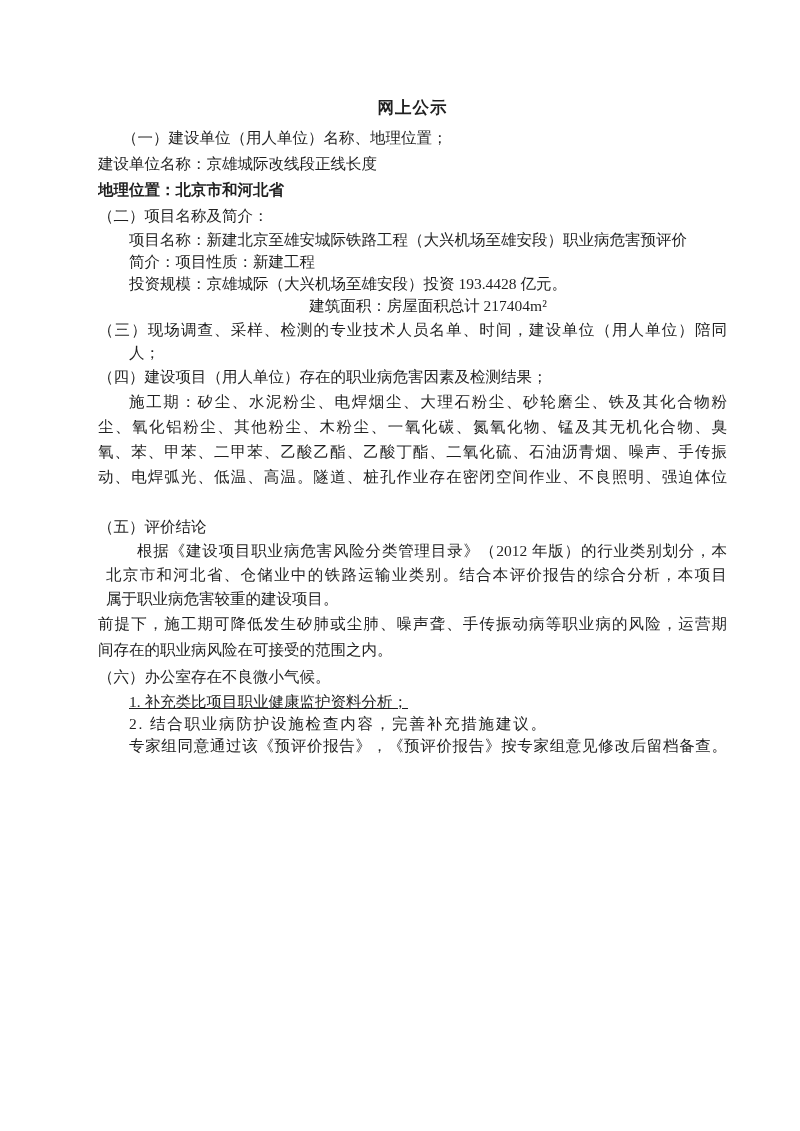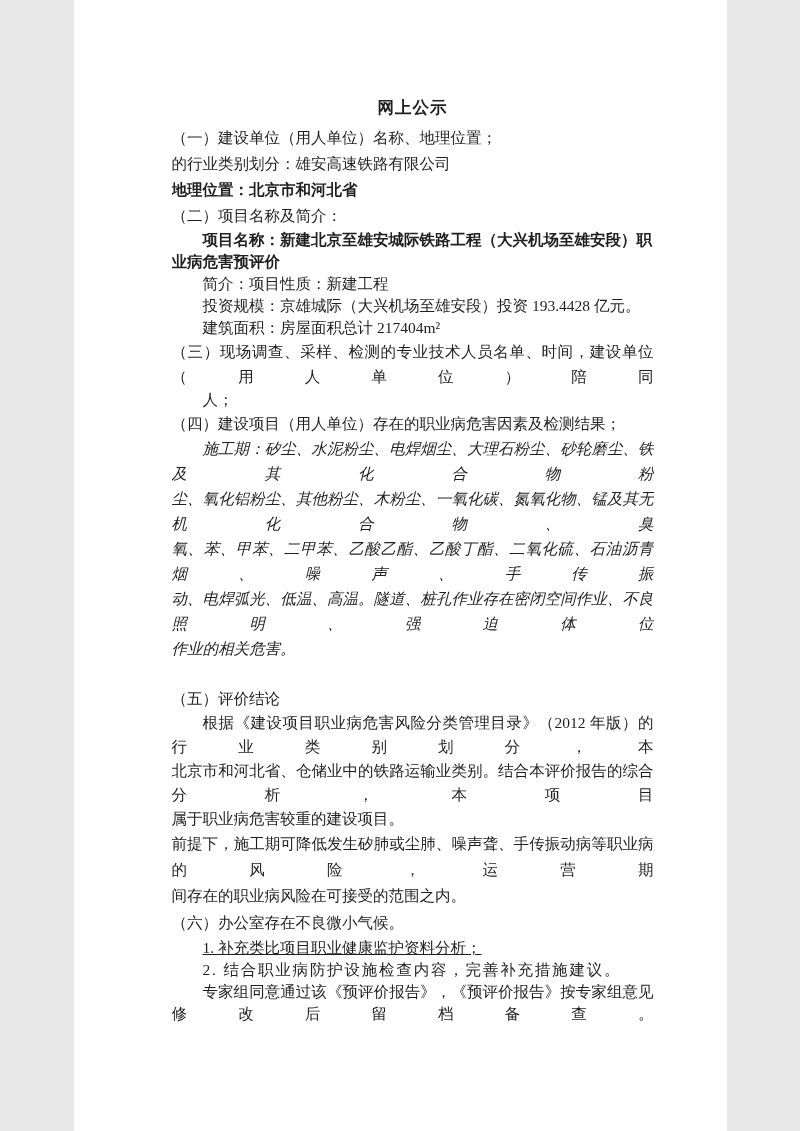--- a/index.html
+++ b/index.html
@@ -2,21 +2,21 @@
 <html><head>
 <meta charset="utf-8">
 <style>
   html,body { margin:0; padding:0; }
   body {
     background:#e8e8e8;
     font-family:"Liberation Serif","DejaVu Serif",serif;
   }
   .page {
     position:relative;
-    width:653px;
+    width:800px;
     height:1131px;
     margin:0 auto;
     background:#ffffff;
     color:#1f1f1f;
     overflow:hidden;
   }
   .content {
     padding:95px 73px 0 98px; 
     font-size:15.5px;
   }
@@ -40,64 +40,63 @@
   }
   .line.spread { letter-spacing:1.8px; }
 </style>
 </head>
 <body>
 
 <div class="page">
   <div class="content">
     <h1 class="doc-title">网上公示</h1>
     <div>
-        <div class="para" style="line-height: 26px;">
+        <div class="para" style="line-height: 26px; margin-left: 24px;">
           <div class="line">（一）建设单位（用人单位）名称、地理位置；</div>
         </div>
         <div class="para" style="line-height: 26px;">
-          <div class="line">的行业类别划分：雄安高速铁路有限公司</div>
+          <div class="line">建设单位名称：京雄城际改线段正线长度</div>
         </div>
         <div class="para" style="line-height: 26px; font-weight: bold;">
           <div class="line">地理位置：北京市和河北省</div>
         </div>
         <div class="para" style="line-height: 26px;">
           <div class="line">（二）项目名称及简介：</div>
         </div>
-        <div class="para" style="line-height: 22px; font-weight: bold;">
+        <div class="para" style="line-height: 22px;">
           <div class="line indent">项目名称：新建北京至雄安城际铁路工程（大兴机场至雄安段）职业病危害预评价</div>
         </div>
         <div class="para" style="line-height: 22px;">
           <div class="line indent">简介：项目性质：新建工程</div>
         </div>
         <div class="para" style="line-height: 22px;">
           <div class="line indent">投资规模：京雄城际（大兴机场至雄安段）投资 193.4428 亿元。</div>
         </div>
-        <div class="para" style="line-height: 22px;">
+        <div class="para" style="line-height: 22px; text-align: center;">
           <div class="line indent">建筑面积：房屋面积总计 217404m²</div>
         </div>
         <div class="para" style="line-height: 25px;">
           <div class="line fill">（三）现场调查、采样、检测的专业技术人员名单、时间，建设单位（用人单位）陪同</div>
         </div>
         <div class="para" style="line-height: 22px;">
           <div class="line indent">人；</div>
         </div>
         <div class="para" style="line-height: 25px;">
           <div class="line">（四）建设项目（用人单位）存在的职业病危害因素及检测结果；</div>
         </div>
-        <div class="para" style="line-height: 25px; font-style: italic;">
+        <div class="para" style="line-height: 25px;">
           <div class="line indent fill">施工期：矽尘、水泥粉尘、电焊烟尘、大理石粉尘、砂轮磨尘、铁及其化合物粉</div>
           <div class="line fill">尘、氧化铝粉尘、其他粉尘、木粉尘、一氧化碳、氮氧化物、锰及其无机化合物、臭</div>
           <div class="line fill">氧、苯、甲苯、二甲苯、乙酸乙酯、乙酸丁酯、二氧化硫、石油沥青烟、噪声、手传振</div>
           <div class="line fill">动、电焊弧光、低温、高温。隧道、桩孔作业存在密闭空间作业、不良照明、强迫体位</div>
-          <div class="line">作业的相关危害。</div>
         </div>
         <div class="para" style="line-height: 25px; margin-top: 25px;">
           <div class="line">（五）评价结论</div>
         </div>
-        <div class="para" style="line-height: 24px;">
+        <div class="para" style="line-height: 24px; margin-left: 8px;">
           <div class="line indent fill">根据《建设项目职业病危害风险分类管理目录》（2012 年版）的行业类别划分，本</div>
           <div class="line fill">北京市和河北省、仓储业中的铁路运输业类别。结合本评价报告的综合分析，本项目</div>
           <div class="line">属于职业病危害较重的建设项目。</div>
         </div>
         <div class="para" style="line-height: 26px;">
           <div class="line fill">前提下，施工期可降低发生矽肺或尘肺、噪声聋、手传振动病等职业病的风险，运营期</div>
           <div class="line">间存在的职业病风险在可接受的范围之内。</div>
         </div>
         <div class="para" style="line-height: 27px;">
           <div class="line">（六）办公室存在不良微小气候。</div>

